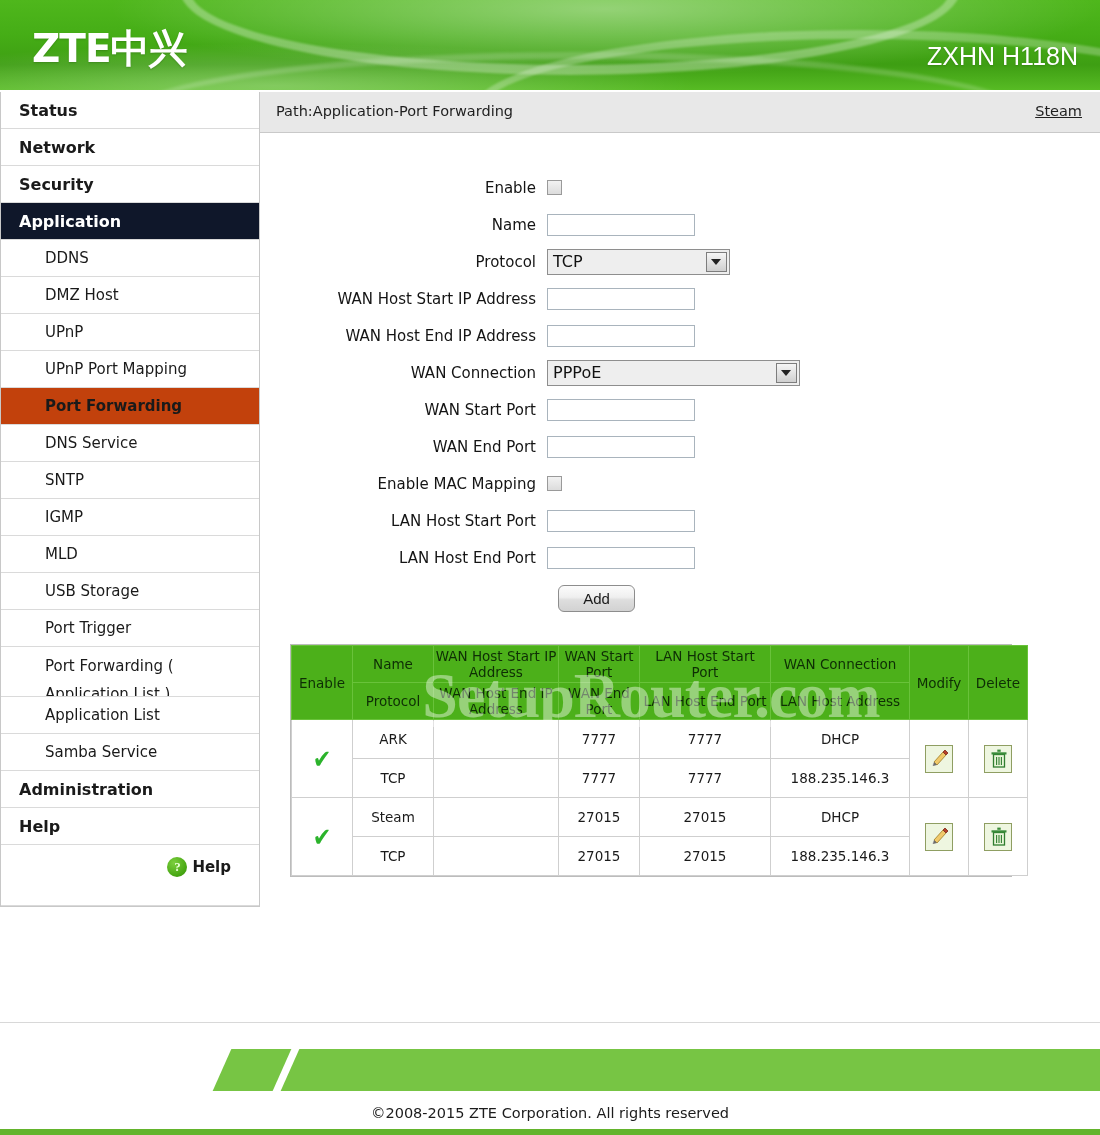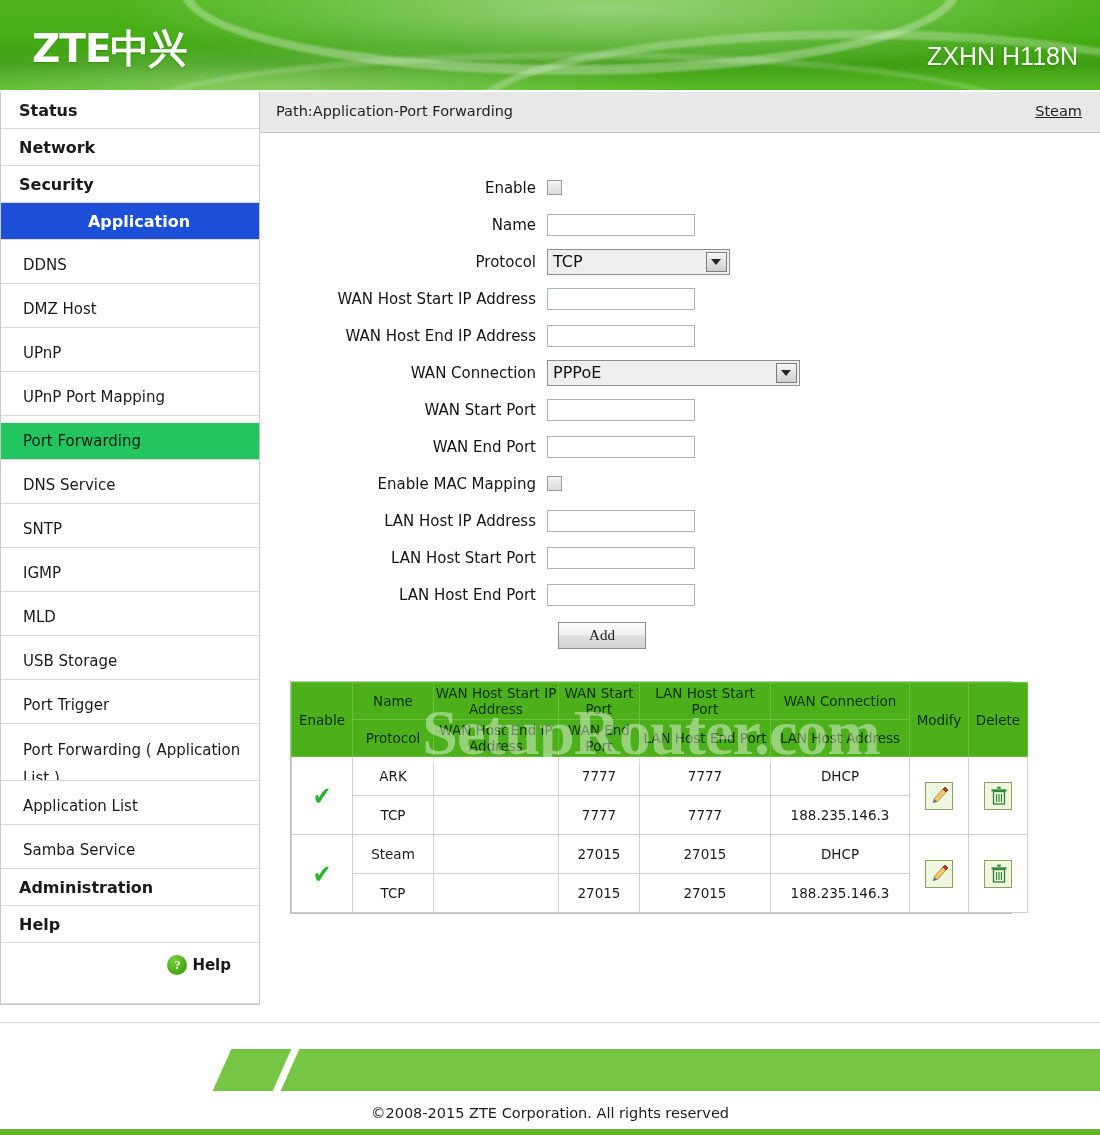--- a/index.html
+++ b/index.html
@@ -92,33 +92,32 @@
     color: #1a1a1a;
     white-space: nowrap;
     overflow: hidden;
   }
   .nav-item.top {
     font-weight: bold;
     font-size: 16px;
     padding-left: 18px;
   }
   .nav-item.sub {
-    padding-left: 22px;
+    padding-left: 44px;
     font-size: 15px;
-    margin-top: 7px;
   }
   .nav-item.active-top {
-    background: #1d4ed8;
+    background: #0f172a;
     color: #ffffff;
     font-weight: bold;
-    text-align: center;
   }
   .nav-item.active-sub {
-    background: #22c55e;
+    background: #c2410c;
     color: #1a1a1a;
+    font-weight: bold;
   }
   .nav-item.twoline {
     height: 50px;
     line-height: 28px;
     padding-top: 5px;
     white-space: normal;
   }
   .nav-spacer {
     height: 60px;
     position: relative;
@@ -241,28 +240,28 @@
     border-left: 5.5px solid transparent;
     border-right: 5.5px solid transparent;
     border-top: 6px solid #222;
   }
   .addrow {
     display: flex;
     margin-top: 9px;
   }
   .addbtn {
     margin-left: 298px;
-    width: 88px; height: 27px;
+    width: 77px; height: 27px;
     border: 1px solid #8d8d8d;
-    border-radius: 0;
+    border-radius: 6px;
     background: linear-gradient(180deg, #fcfcfc 0%, #efefef 45%, #dedede 55%, #d2d2d2 100%);
     font-size: 15px;
     color: #1a1a1a;
     cursor: pointer;
-    font-family: Liberation Serif, serif;
+    font-family: Liberation Sans, sans-serif;
   }
 
   
   .table-wrap {
     margin: 32px 0 0 30px;
     width: 722px;
     border: 1px solid #bcbcbc;
     box-sizing: border-box;
     position: relative;
   }
@@ -471,24 +470,20 @@
     <div class="form-row">
       <div class="form-label">WAN End Port</div>
       <input class="f-input" type="text" value="" style="">
     </div>
 
     <div class="form-row">
       <div class="form-label">Enable MAC Mapping</div>
       <div class="f-check"></div>
     </div>
 
-    <div class="form-row">
-      <div class="form-label">LAN Host IP Address</div>
-      <input class="f-input" type="text" value="" style="">
-    </div>
 
     <div class="form-row">
       <div class="form-label">LAN Host Start Port</div>
       <input class="f-input" type="text" value="" style="">
     </div>
 
     <div class="form-row">
       <div class="form-label">LAN Host End Port</div>
       <input class="f-input" type="text" value="" style="">
     </div>

